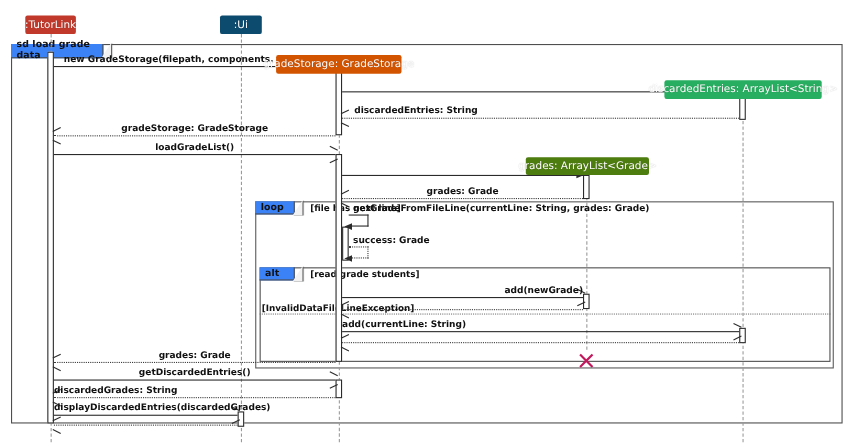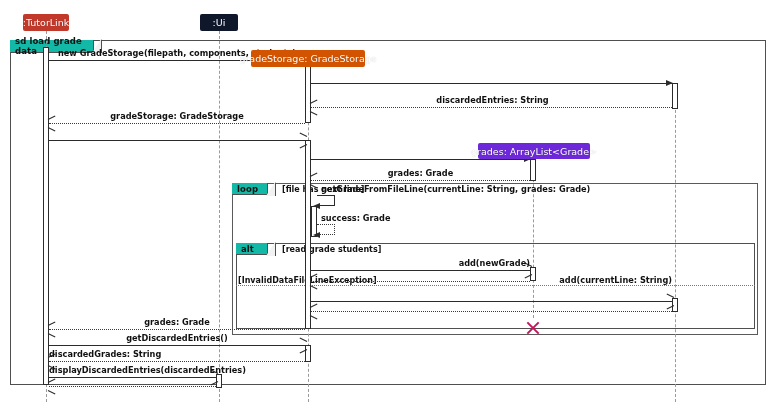--- a/index.html
+++ b/index.html
@@ -15,21 +15,21 @@
     text-shadow:0 0 1px rgba(0,0,0,.25);
   }
   .lifeline{position:absolute;border-left:1px dashed #9a9a9a;width:0;}
   .activation{position:absolute;background:#ffffff;border:1px solid #2b2b2b;box-sizing:border-box;}
 
   
   .frame{position:absolute;box-sizing:border-box;border:1px solid #4f4f4f;background:transparent;}
   .frame.thick{border:1.6px solid #5a5a5a;}
   .frame-tab{
     position:absolute;box-sizing:border-box;
-    background:#14b8a6;border:1px solid #4f4f4f;border-top:none;border-left:none;
+    background:#3b82f6;border:1px solid #4f4f4f;border-top:none;border-left:none;
     font-size:8.5px;font-weight:bold;color:#111;
     display:flex;align-items:center;padding-left:5px;
     letter-spacing:.1px;
   }
   .frame-tab::after{
     content:"";position:absolute;right:-8px;top:-1px;
     border-style:solid;border-width:0 0 14px 9px;
     border-color:transparent transparent #f2f2f2 transparent;
     filter:drop-shadow(1px 0 0 #4f4f4f);
   }
@@ -105,30 +105,31 @@
     </div>
     <div class="msg-label" style="left: 49px; top: 48px; width: 256px; text-align: center;">new GradeStorage(filepath, components, students)</div>
     <div class="msg" style="left: 311px; top: 83px; width: 361px;">
       <div class="line"></div>
       <div class="arrow right"></div>
     </div>
     <div class="msg dashed" style="left: 311px; top: 107px; width: 361px;">
       <div class="line"></div>
       <div class="arrow openleft"></div>
     </div>
-    <div class="msg-label" style="left: 312px; top: 95px; width: 361px; text-align: center;">discardedEntries: String</div>
+    <div class="msg-label" style="left: 322px; top: 95px; width: 361px; text-align: left;">discardedEntries: String</div>
     <div class="msg dashed" style="left: 49px; top: 123px; width: 256px;">
       <div class="line"></div>
       <div class="arrow openleft"></div>
     </div>
     <div class="msg-label" style="left: 49px; top: 111px; width: 256px; text-align: center;">gradeStorage: GradeStorage</div>
     <div class="msg" style="left: 49px; top: 140px; width: 256px;">
       <div class="line"></div>
       <div class="arrow openright"></div>
     </div>
+    <div class="msg-label" style="left: 49px; top: 128px; width: 256px; text-align: center;">loadGradeList()</div>
     <div class="msg" style="left: 311px; top: 159px; width: 219px;">
       <div class="line"></div>
       <div class="arrow right"></div>
     </div>
     <div class="msg dashed" style="left: 311px; top: 180px; width: 219px;">
       <div class="line"></div>
       <div class="arrow openleft"></div>
     </div>
     <div class="msg-label" style="left: 311px; top: 168px; width: 219px; text-align: center;">grades: Grade</div>
     <div class="selfmsg" style="left: 317px; top: 195px; width: 18px; height: 11px;"></div>
@@ -143,21 +144,21 @@
     </div>
     <div class="msg-label" style="left: 311px; top: 258px; width: 219px; text-align: right;">add(newGrade)</div>
     <div class="msg dashed" style="left: 311px; top: 281px; width: 219px;">
       <div class="line"></div>
       <div class="arrow openleft"></div>
     </div>
     <div class="msg" style="left: 311px; top: 301px; width: 361px;">
       <div class="line"></div>
       <div class="arrow openright"></div>
     </div>
-    <div class="msg-label" style="left: 311px; top: 275px; width: 361px; text-align: right;">add(currentLine: String)</div>
+    <div class="msg-label" style="left: 311px; top: 289px; width: 361px; text-align: left;">add(currentLine: String)</div>
     <div class="msg dashed" style="left: 311px; top: 311px; width: 361px;">
       <div class="line"></div>
       <div class="arrow openleft"></div>
     </div>
     <div class="msg dashed" style="left: 49px; top: 329px; width: 256px;">
       <div class="line"></div>
       <div class="arrow openleft"></div>
     </div>
     <div class="msg-label" style="left: 49px; top: 317px; width: 256px; text-align: center;">grades: Grade</div>
     <div class="msg" style="left: 49px; top: 345px; width: 256px;">
@@ -167,26 +168,27 @@
     <div class="msg-label" style="left: 49px; top: 333px; width: 256px; ">getDiscardedEntries()</div>
     <div class="msg dashed" style="left: 49px; top: 361px; width: 256px;">
       <div class="line"></div>
       <div class="arrow openleft"></div>
     </div>
     <div class="msg-label" style="left: 49px; top: 349px; width: 256px; text-align: left;">discardedGrades: String</div>
     <div class="msg" style="left: 49px; top: 377px; width: 167px;">
       <div class="line"></div>
       <div class="arrow openright"></div>
     </div>
-    <div class="msg-label" style="left: 49px; top: 365px; width: 167px; text-align: center;">displayDiscardedEntries(discardedEntries)</div>
+    <div class="msg-label" style="left: 49px; top: 365px; width: 167px; text-align: center;">displayDiscardedEntries(discardedGrades)</div>
     <div class="msg dashed" style="left: 49px; top: 386px; width: 167px;">
       <div class="line"></div>
       <div class="arrow openleft"></div>
     </div>
     <div class="participant" style="left: 23px; top: 14px; width: 46px; height: 17px; background: rgb(192, 57, 43);">:TutorLink</div>
-    <div class="participant" style="left: 200px; top: 14px; width: 38px; height: 17px; background: #0f172a;">:Ui</div>
+    <div class="participant" style="left: 200px; top: 14px; width: 38px; height: 17px; background: #0c4a6e;">:Ui</div>
     <div class="participant" style="left: 251px; top: 50px; width: 114px; height: 17px; background: rgb(211, 84, 0);">gradeStorage: GradeStorage</div>
-    <div class="participant" style="left: 478px; top: 143px; width: 112px; height: 16px; background: #6d28d9;">grades: ArrayList&lt;Grade&gt;</div>
+    <div class="participant" style="left: 604px; top: 73px; width: 143px; height: 17px; background: rgb(39, 174, 96);">discardedEntries: ArrayList&lt;String&gt;</div>
+    <div class="participant" style="left: 478px; top: 143px; width: 112px; height: 16px; background: #4d7c0f;">grades: ArrayList&lt;Grade&gt;</div>
     <div class="destroy" style="left: 525px; top: 320px;">
       <span style="border-top-color: rgb(194, 23, 91);"></span>
       <span style="border-top-color: rgb(194, 23, 91);"></span>
     </div>
   </div>
 
 </body></html>

